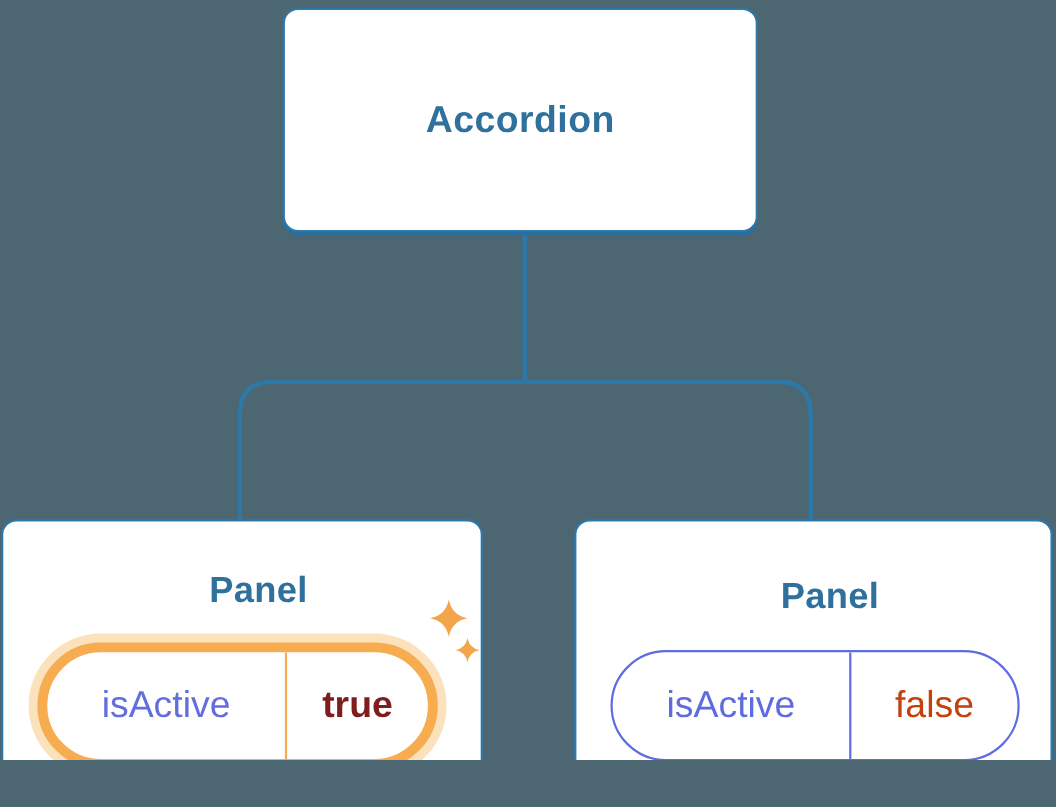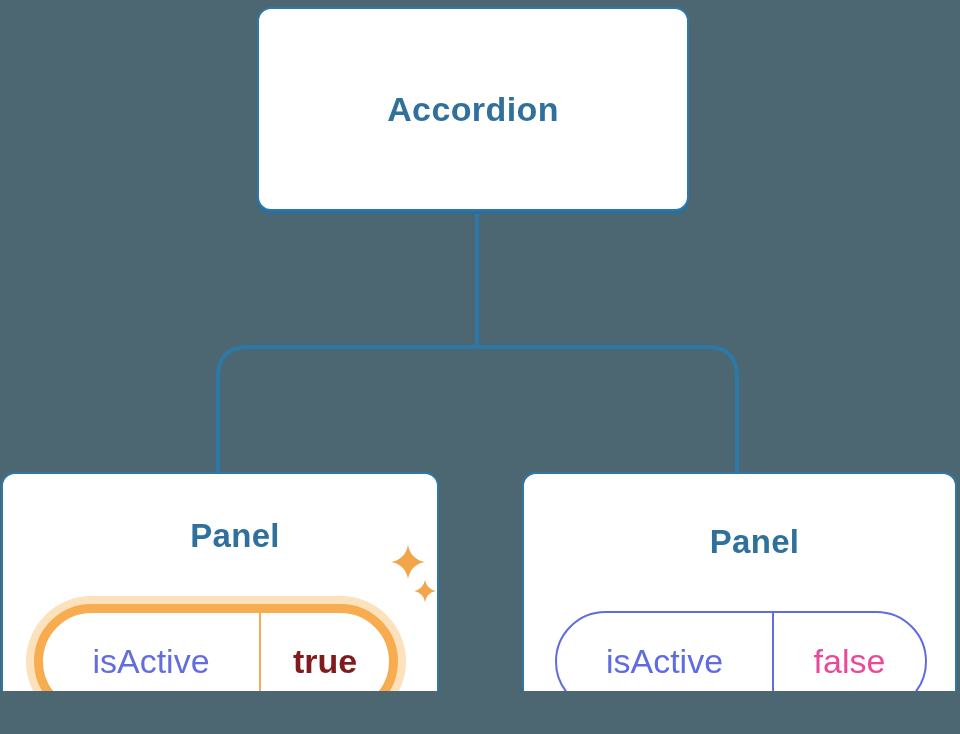--- a/index.html
+++ b/index.html
@@ -18,35 +18,35 @@
   .panel-node.left{left:1px;width:438px;}
   .panel-node.right{left:522px;width:435px;}
   .panel-title{
     position:absolute;left:15px;width:100%;text-align:center;
     font-size:33px;font-weight:600;color:#2F719C;letter-spacing:.3px;line-height:1;
   }
   .panel-node.left .panel-title{top:45px;}
   .panel-node.right .panel-title{top:51px;}
   .pill{
     position:absolute;background:#ffffff;box-sizing:border-box;
-    border-radius:999px;display:flex;align-items:stretch;overflow:hidden;margin-top:20px;
+    border-radius:999px;display:flex;align-items:stretch;overflow:hidden;
   }
   .pill .cell{display:flex;align-items:center;justify-content:center;font-size:34px;}
   .pill-highlight{
     left:31px;top:110px;width:364px;height:115px;
     border:9px solid #F6AC4F;box-shadow:0 0 0 8px #FBE2BC;
   }
   .pill-highlight .cell-name{flex:0 0 216px;border-right:2px solid #F6AC4F;color:#636EDE;}
   .pill-highlight .cell-value{flex:1;color:#7f1d1d;font-weight:bold;}
   .pill-plain{
     left:31px;top:117px;width:372px;height:101px;
     border:2px solid #5F6BE0;
   }
   .pill-plain .cell-name{flex:0 0 215px;border-right:2px solid #5F6BE0;color:#5F6BE0;}
-  .pill-plain .cell-value{flex:1;color:#ec4899;text-align:center;}
+  .pill-plain .cell-value{flex:1;color:#c2410c;text-align:center;}
   .sparkles{position:absolute;left:374px;top:58px;width:64px;height:74px;}
 </style>
 </head>
 <body>
 
 <div class="canvas">
 
   <svg class="connectors" viewBox="0 0 960 734" xmlns="http://www.w3.org/2000/svg">
     <path d="M 477 211 L 477 347" stroke="#2E78A8" stroke-width="4" fill="none"></path>
     <path d="M 218 473 L 218 377 Q 218 347 248 347 L 707 347 Q 737 347 737 377 L 737 473" stroke="#2E78A8" stroke-width="4" fill="none"></path>

